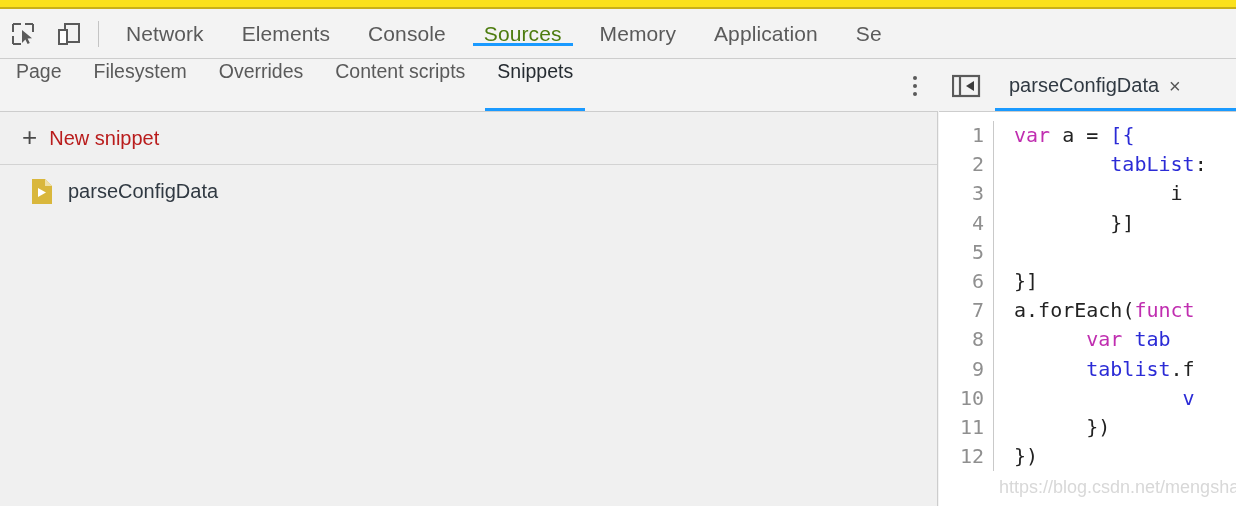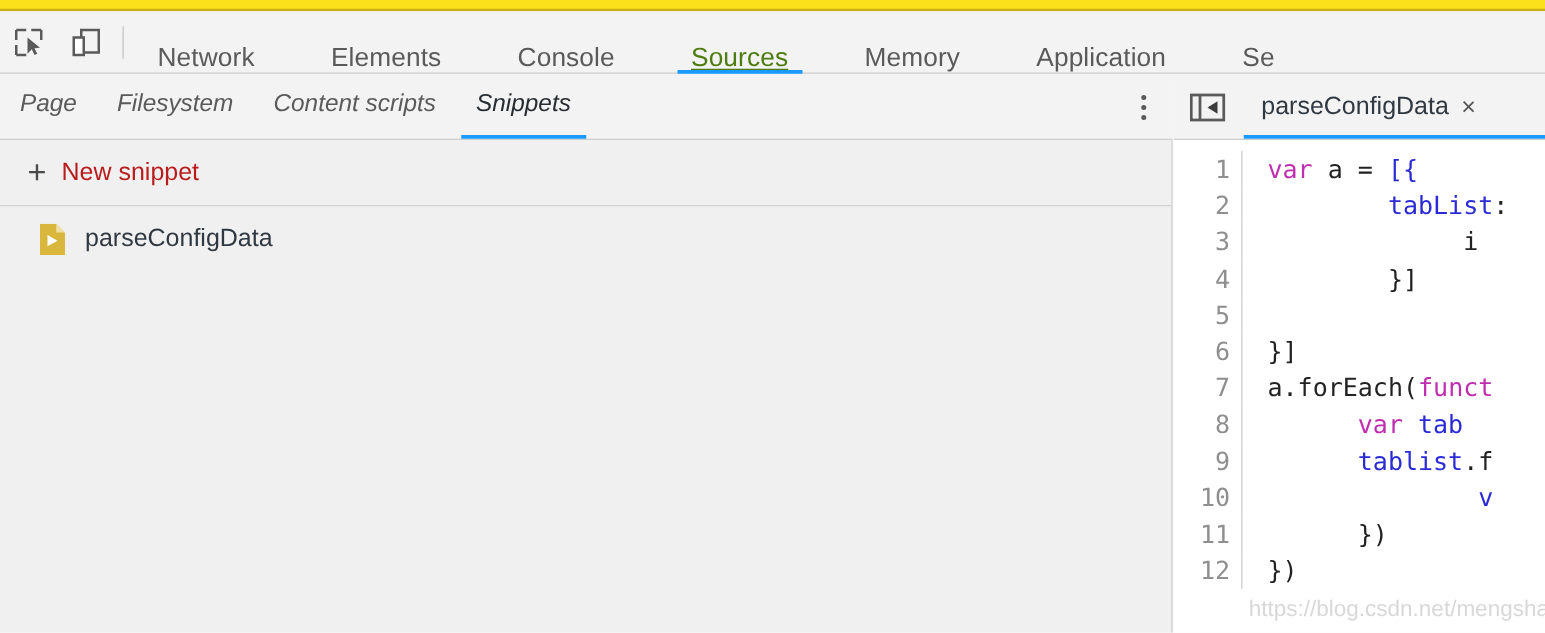--- a/index.html
+++ b/index.html
@@ -54,23 +54,22 @@
   }
   .tool-icon-btn svg { display: block; }
   .toolbar-sep {
     width: 1px;
     height: 26px;
     background: #c4c4c4;
     margin: 0 8px 0 6px;
   }
   .main-tabs {
     display: flex;
-    align-items: flex-end;
+    align-items: center;
     height: 50px;
-    gap: 23px;
   }
   .main-tab {
     position: relative;
     display: flex;
     align-items: center;
     padding: 0 19px;
     font-size: 21px;
     color: #5a5a5a;
     white-space: nowrap;
     cursor: pointer;
@@ -104,27 +103,26 @@
   }
   .sub-tabs {
     display: flex;
     align-items: stretch;
     height: 51px;
     flex: 1;
   }
   .sub-tab {
     position: relative;
     display: flex;
-    align-items: flex-end;
-    padding: 16px 16px;
+    align-items: flex-start;
+    padding: 0 16px;
     font-size: 19.5px;
     color: #5a5a5a;
     white-space: nowrap;
     cursor: pointer;
-    font-style: italic;
   }
   .sub-tab.active { color: #262c32; }
   .sub-tab.active::after {
     content: "";
     position: absolute;
     left: 4px;
     right: 4px;
     bottom: 0;
     height: 3px;
     background: #1a9aff;
@@ -352,20 +350,23 @@
     </div>
   </div>
 
   <div class="sub-toolbar">
     <div class="sub-tabs">
       <div class="sub-tab">
         <span>Page</span>
       </div>
       <div class="sub-tab">
         <span>Filesystem</span>
+      </div>
+      <div class="sub-tab">
+        <span>Overrides</span>
       </div>
       <div class="sub-tab">
         <span>Content scripts</span>
       </div>
       <div class="sub-tab active">
         <span>Snippets</span>
       </div>
     </div>
     <div class="kebab-btn">
       <i></i>

